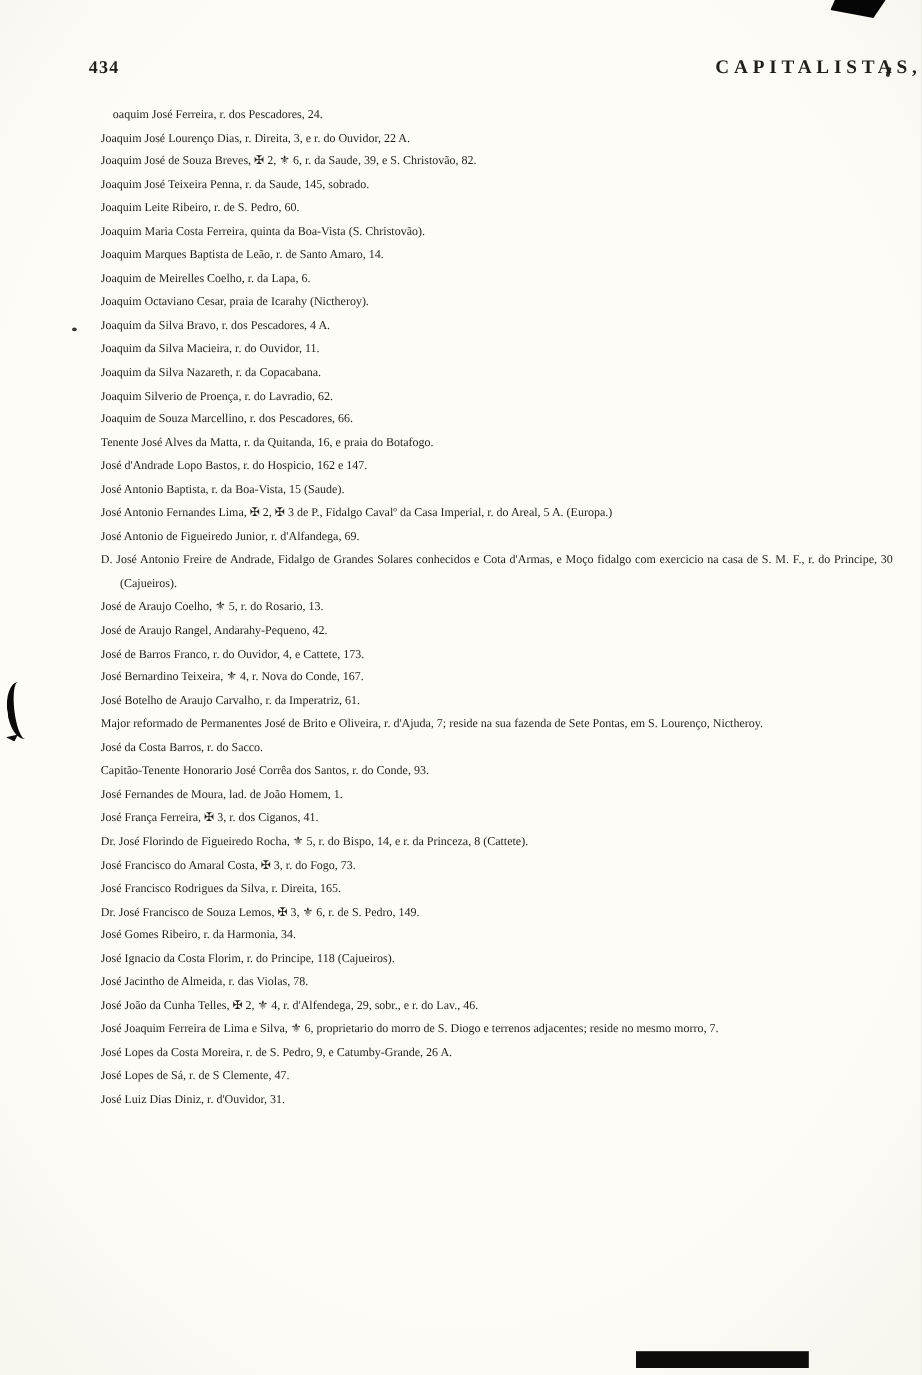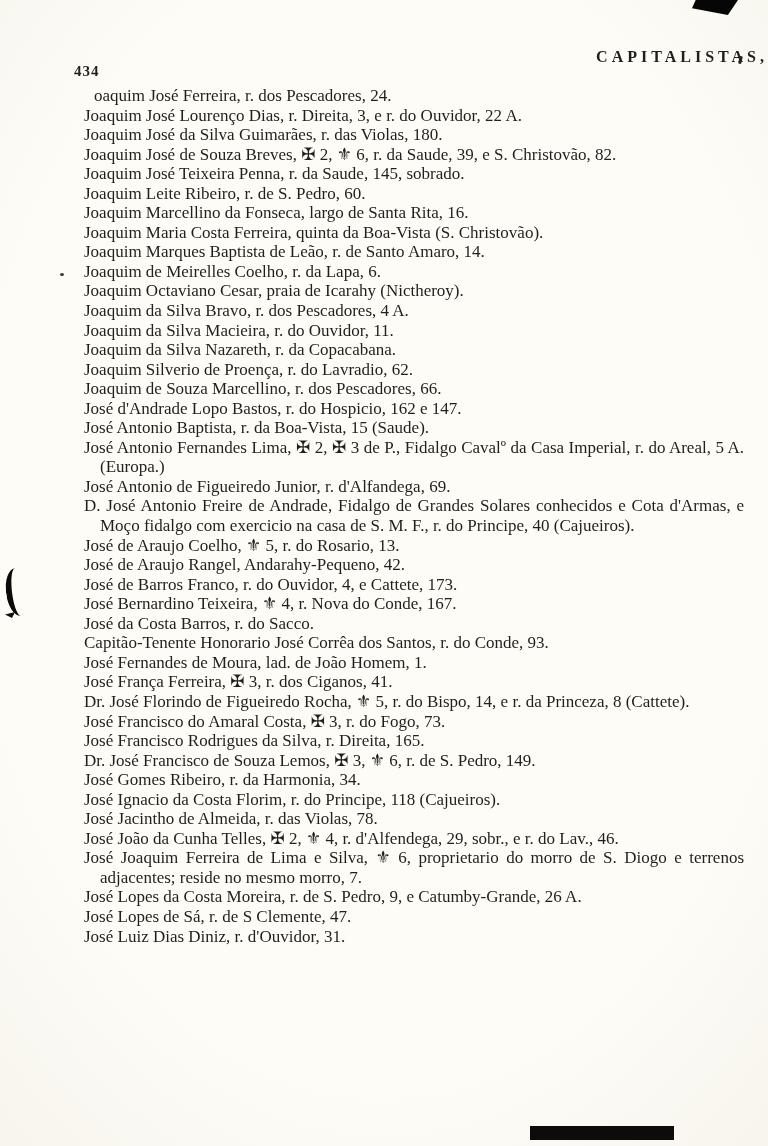--- a/index.html
+++ b/index.html
@@ -6,25 +6,25 @@
   body{background:#e9e7e0;}
   .page{
     position:relative;
     width:768px;height:1146px;
     overflow:hidden;
     background:radial-gradient(ellipse 95% 90% at 50% 45%, #fdfcf7 55%, #f2efe5 100%);
     font-family:"Liberation Serif","DejaVu Serif",serif;
     color:#211f1c;
   }
   .header{position:absolute;top:48px;left:0;width:100%;height:24px;}
-  .pageno{position:absolute;left:74px;top:15px;font-weight:bold;font-size:15px;letter-spacing:1px;}
+  .pageno{position:absolute;left:74px;top:1px;font-weight:bold;font-size:15px;letter-spacing:1px;}
   .title{display:block;text-align:right;font-weight:bold;font-size:16px;letter-spacing:4px;}
   .entries{
     position:absolute;top:86px;left:84px;width:660px;
-    font-size:17px;line-height:19.55px;
+    font-size:10px;line-height:19.55px;
   }
   .entry{
     padding-left:16px;text-indent:-16px;
     text-align:justify;
   }
   .entry.missing-initial{text-indent:-6px;}
   
   .corner-tr{position:absolute;top:0;right:30px;width:46px;height:15px;background:#060606;
     clip-path:polygon(8% 0,100% 0,78% 100%,0 55%);}
   .header-tick{position:absolute;right:26px;top:56px;width:3px;height:8px;background:#2a2a28;transform:rotate(14deg);border-radius:1px;}
@@ -46,43 +46,44 @@
   <div class="header-tick"></div>
 
   <div class="header">
     <span class="pageno">434</span>
     <span class="title">CAPITALISTAS,</span>
   </div>
 
   <div class="entries">
       <div class="entry missing-initial">oaquim José Ferreira, r. dos Pescadores, 24.</div>
       <div class="entry">Joaquim José Lourenço Dias, r. Direita, 3, e r. do Ouvidor, 22 A.</div>
-      <div class="entry">Joaquim José da Silva Guimarães, r. das Violas, 180.</div>
       <div class="entry">Joaquim José de Souza Breves, ✠ 2, ⚜ 6, r. da Saude, 39, e S. Christovão, 82.</div>
       <div class="entry">Joaquim José Teixeira Penna, r. da Saude, 145, sobrado.</div>
       <div class="entry">Joaquim Leite Ribeiro, r. de S. Pedro, 60.</div>
-      <div class="entry">Joaquim Marcellino da Fonseca, largo de Santa Rita, 16.</div>
       <div class="entry">Joaquim Maria Costa Ferreira, quinta da Boa-Vista (S. Christovão).</div>
       <div class="entry">Joaquim Marques Baptista de Leão, r. de Santo Amaro, 14.</div>
       <div class="entry">Joaquim de Meirelles Coelho, r. da Lapa, 6.</div>
       <div class="entry">Joaquim Octaviano Cesar, praia de Icarahy (Nictheroy).</div>
       <div class="entry">Joaquim da Silva Bravo, r. dos Pescadores, 4 A.</div>
       <div class="entry">Joaquim da Silva Macieira, r. do Ouvidor, 11.</div>
       <div class="entry">Joaquim da Silva Nazareth, r. da Copacabana.</div>
       <div class="entry">Joaquim Silverio de Proença, r. do Lavradio, 62.</div>
       <div class="entry">Joaquim de Souza Marcellino, r. dos Pescadores, 66.</div>
+      <div class="entry">Tenente José Alves da Matta, r. da Quitanda, 16, e praia do Botafogo.</div>
       <div class="entry">José d'Andrade Lopo Bastos, r. do Hospicio, 162 e 147.</div>
       <div class="entry">José Antonio Baptista, r. da Boa-Vista, 15 (Saude).</div>
       <div class="entry">José Antonio Fernandes Lima, ✠ 2, ✠ 3 de P., Fidalgo Cavalº da Casa Imperial, r. do Areal, 5 A. (Europa.)</div>
       <div class="entry">José Antonio de Figueiredo Junior, r. d'Alfandega, 69.</div>
-      <div class="entry">D. José Antonio Freire de Andrade, Fidalgo de Grandes Solares conhecidos e Cota d'Armas, e Moço fidalgo com exercicio na casa de S. M. F., r. do Principe, 40 (Cajueiros).</div>
+      <div class="entry">D. José Antonio Freire de Andrade, Fidalgo de Grandes Solares conhecidos e Cota d'Armas, e Moço fidalgo com exercicio na casa de S. M. F., r. do Principe, 30 (Cajueiros).</div>
       <div class="entry">José de Araujo Coelho, ⚜ 5, r. do Rosario, 13.</div>
       <div class="entry">José de Araujo Rangel, Andarahy-Pequeno, 42.</div>
       <div class="entry">José de Barros Franco, r. do Ouvidor, 4, e Cattete, 173.</div>
       <div class="entry">José Bernardino Teixeira, ⚜ 4, r. Nova do Conde, 167.</div>
+      <div class="entry">José Botelho de Araujo Carvalho, r. da Imperatriz, 61.</div>
+      <div class="entry">Major reformado de Permanentes José de Brito e Oliveira, r. d'Ajuda, 7; reside na sua fazenda de Sete Pontas, em S. Lourenço, Nictheroy.</div>
       <div class="entry">José da Costa Barros, r. do Sacco.</div>
       <div class="entry">Capitão-Tenente Honorario José Corrêa dos Santos, r. do Conde, 93.</div>
       <div class="entry">José Fernandes de Moura, lad. de João Homem, 1.</div>
       <div class="entry">José França Ferreira, ✠ 3, r. dos Ciganos, 41.</div>
       <div class="entry">Dr. José Florindo de Figueiredo Rocha, ⚜ 5, r. do Bispo, 14, e r. da Princeza, 8 (Cattete).</div>
       <div class="entry">José Francisco do Amaral Costa, ✠ 3, r. do Fogo, 73.</div>
       <div class="entry">José Francisco Rodrigues da Silva, r. Direita, 165.</div>
       <div class="entry">Dr. José Francisco de Souza Lemos, ✠ 3, ⚜ 6, r. de S. Pedro, 149.</div>
       <div class="entry">José Gomes Ribeiro, r. da Harmonia, 34.</div>
       <div class="entry">José Ignacio da Costa Florim, r. do Principe, 118 (Cajueiros).</div>

